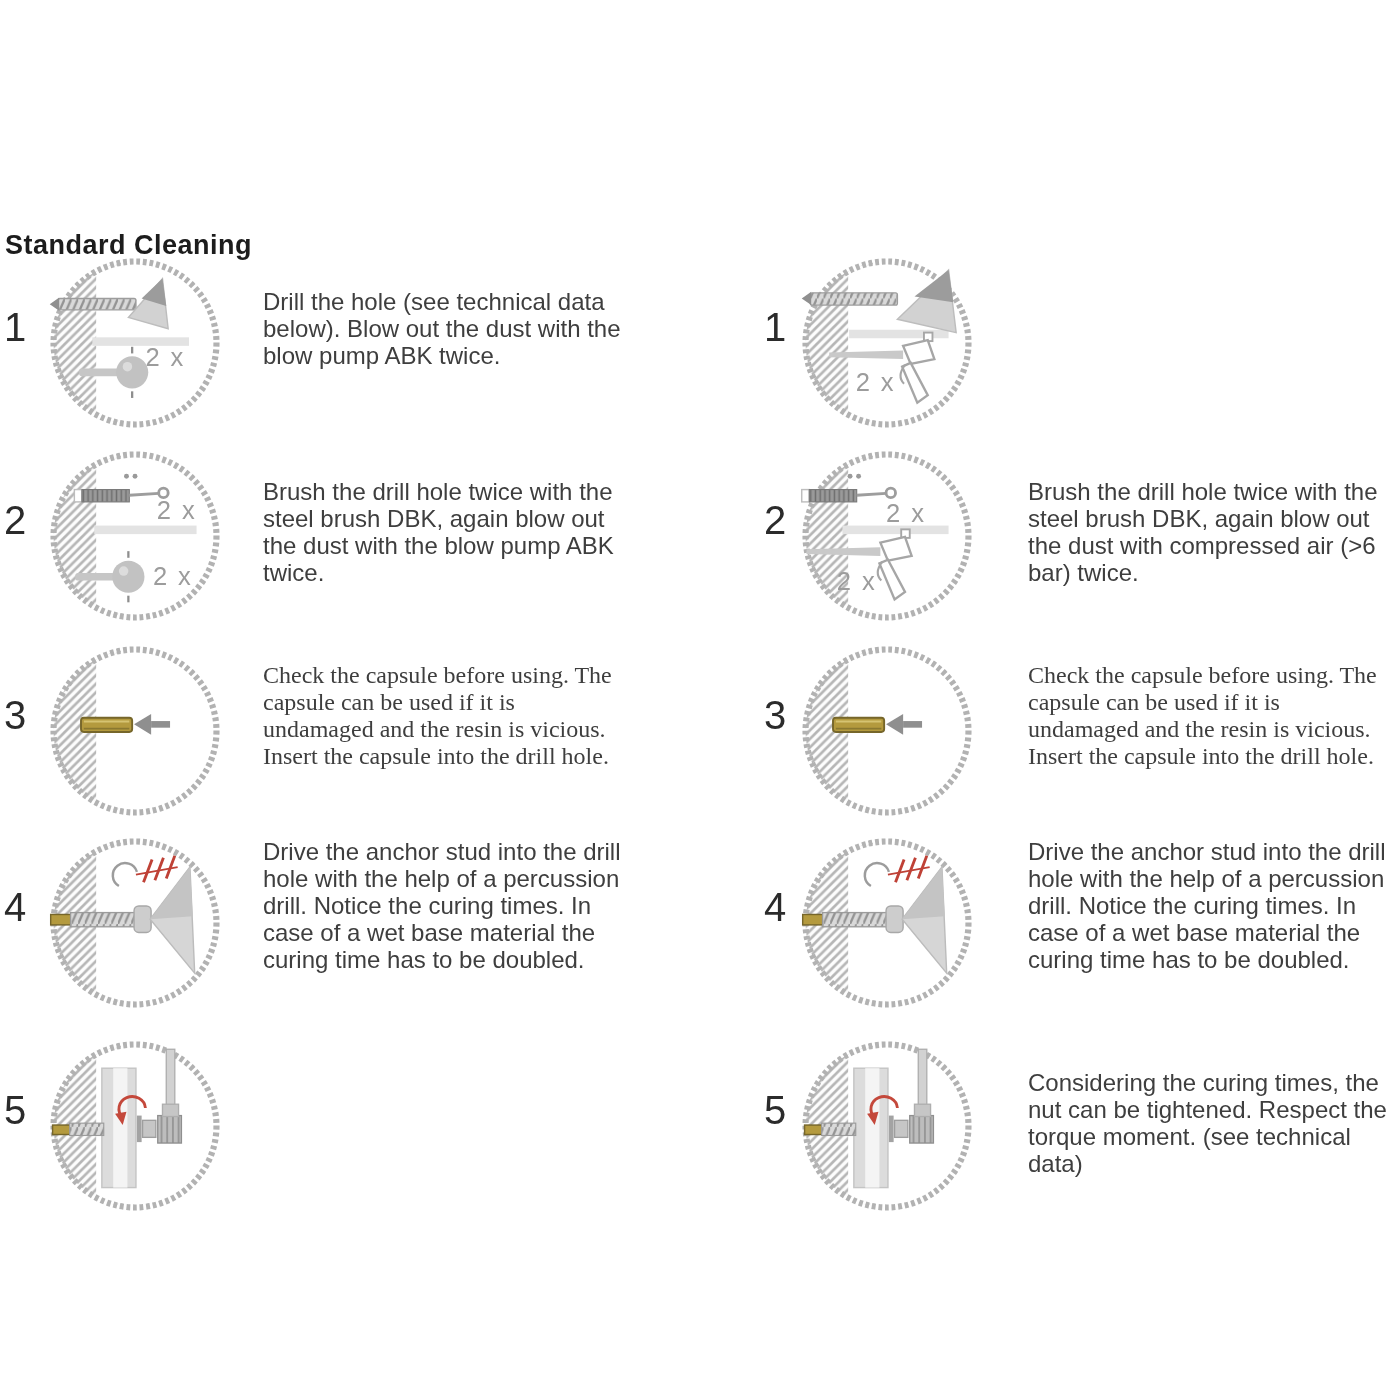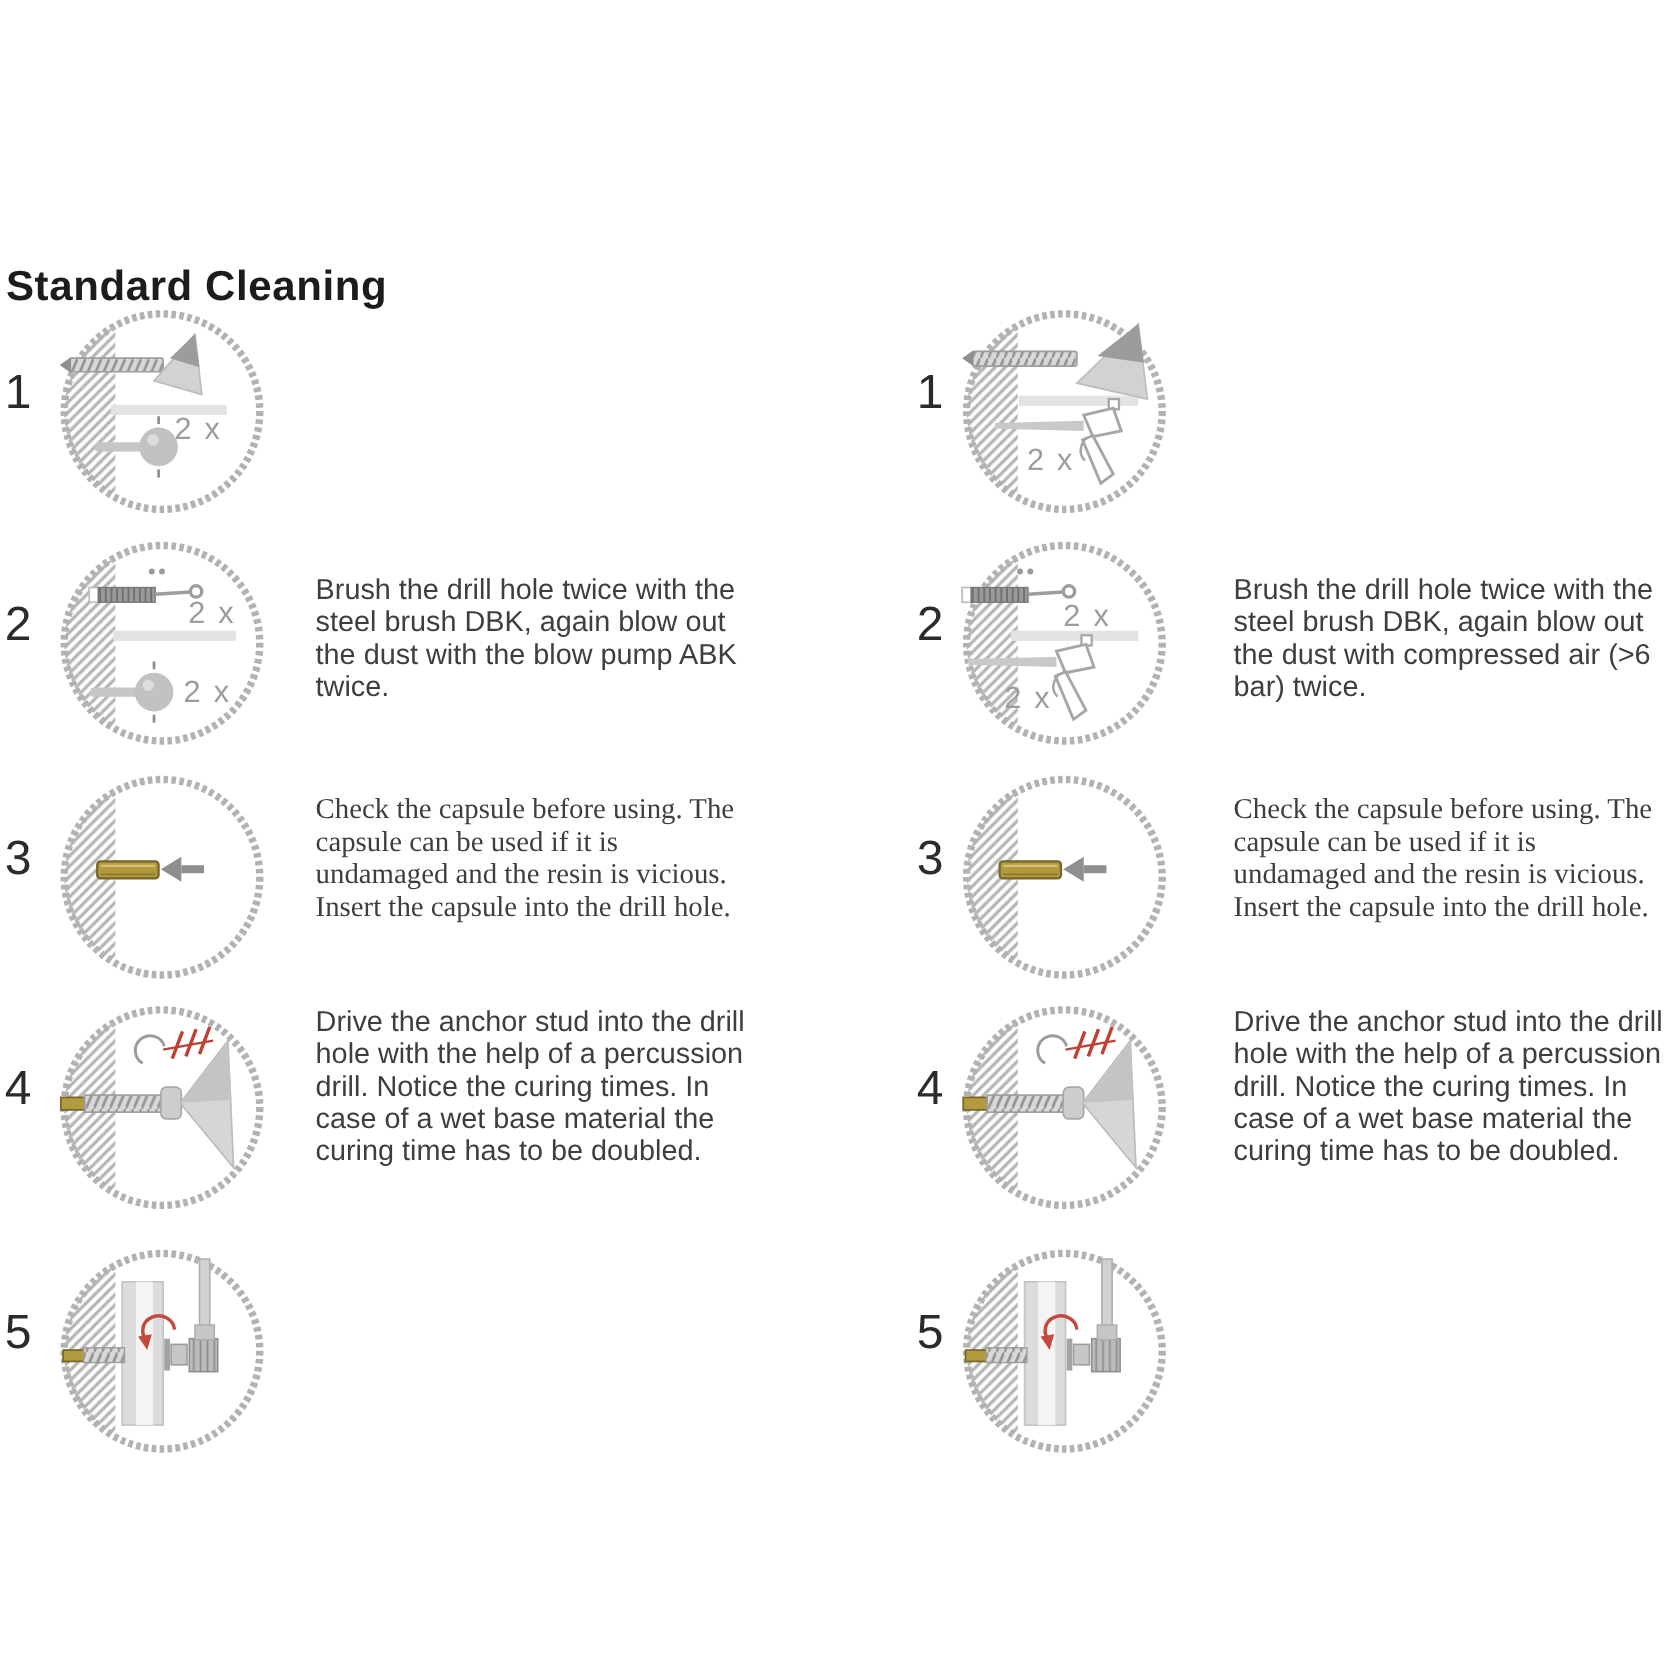--- a/index.html
+++ b/index.html
@@ -1,21 +1,21 @@
 <!DOCTYPE html>
 <html><head>
 <meta charset="utf-8">
 <style>
   html,body{margin:0;padding:0;background:#ffffff;}
   .canvas{
     position:relative;width:1400px;height:1400px;background:#ffffff;
     font-family:"Liberation Sans",sans-serif;overflow:hidden;
   }
   .col-title{
-    position:absolute;top:196px;font-size:35px;font-weight:bold;color:#1c1c1c;
+    position:absolute;top:212px;font-size:27px;font-weight:bold;color:#1c1c1c;
     white-space:nowrap;letter-spacing:0.5px;text-align:center;
   }
   .t-std{left:5px;}
   .t-prem{left:765px;}
   .step{position:absolute;width:700px;height:192px;}
   .cstd{left:0;}
   .cprem{left:760px;}
   .r1{top:250px;} .r2{top:443px;} .r3{top:638px;} .r4{top:830px;} .r5{top:1033px;}
   .step-num{
     position:absolute;left:4px;top:55px;font-size:40px;color:#2b2b2b;width:40px;
@@ -142,20 +142,21 @@
         <rect x="14" y="48" width="82" height="12" rx="2" fill="url(#thread)" stroke="#9d9d9d" stroke-width="1.4"></rect>
         <polygon points="5,54 15,47 15,61" fill="#8f8f8f"></polygon>
       </g>
       <g>
         <polygon points="88,68 124,27 130,80" fill="#d2d2d2" stroke="#bdbdbd" stroke-width="1.5"></polygon>
         <polygon points="102,48 124,27 128,56" fill="#9c9c9c"></polygon>
       </g>
       <use href="#blow-pump" transform="translate(92,126)"></use>
       <text class="lbl" x="106" y="119">2 x</text>
     </svg>
+    <p class="step-text">Drill the hole (see technical data below). Blow out the dust with the blow pump ABK twice.</p>
   </div>
 
   <div class="step cstd r2">
     <div class="step-num">2</div>
     <svg class="illu" viewBox="0 0 190 190">
       <use href="#base-disc"></use>
       <circle cx="86" cy="32" r="2.6" fill="#9a9a9a"></circle>
       <circle cx="95" cy="32" r="2.6" fill="#9a9a9a"></circle>
       <use href="#steel-brush" transform="translate(38,46)"></use>
       <text class="lbl" x="118" y="77">2 x</text>
@@ -244,15 +245,16 @@
     </svg>
     <p class="step-text">Drive the anchor stud into the drill hole with the help of a percussion drill. Notice the curing times. In case of a wet base material the curing time has to be doubled.</p>
   </div>
 
   <div class="step cprem r5">
     <div class="step-num">5</div>
     <svg class="illu" viewBox="0 0 190 190">
       <use href="#base-disc"></use>
       <use href="#torque-scene"></use>
     </svg>
+    <p class="step-text">Considering the curing times, the nut can be tightened. Respect the torque moment. (see technical data)</p>
   </div>
 
 </div>
 
 </body></html>

